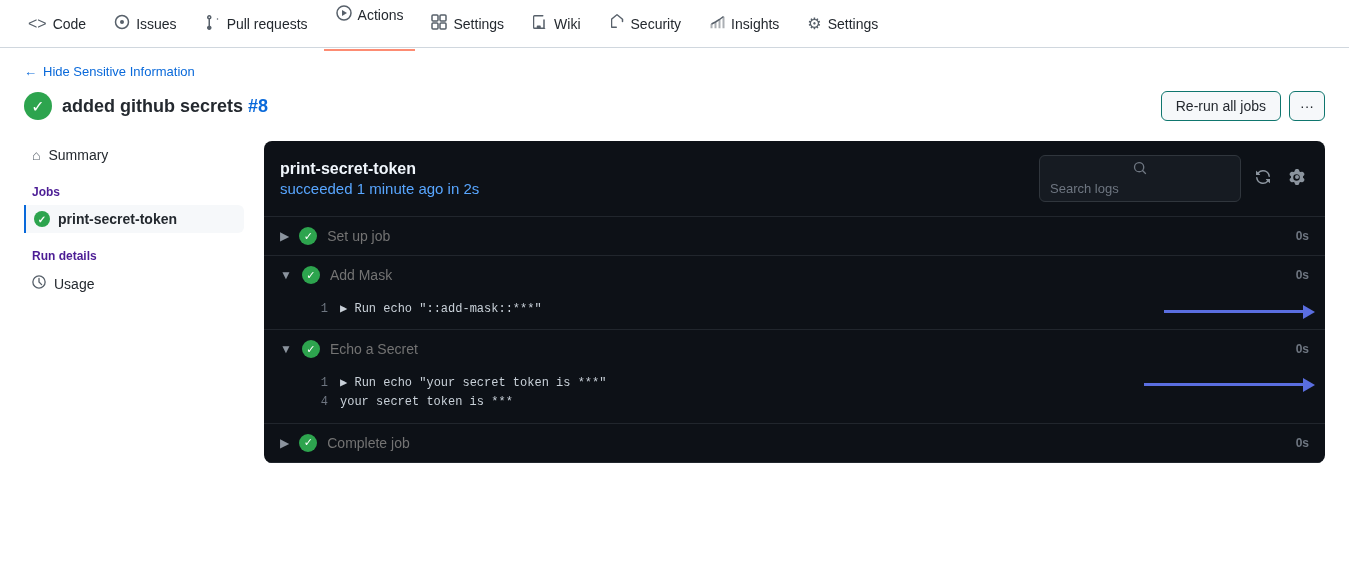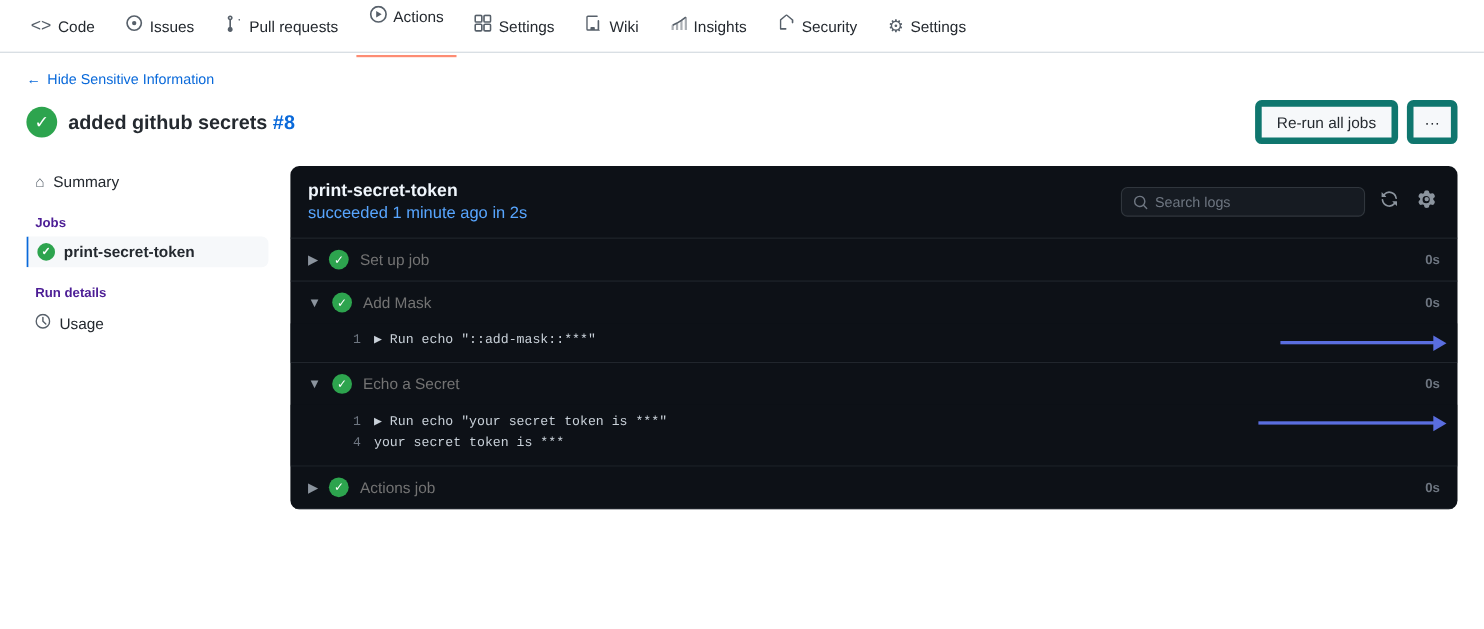--- a/index.html
+++ b/index.html
@@ -27,41 +27,41 @@
     
     .back-link { display: flex; align-items: center; gap: 6px; color: #0969da; cursor: pointer; font-size: 13px; margin-bottom: 12px; text-decoration: none; }
 
     
     .title-row { display: flex; align-items: center; justify-content: space-between; margin-bottom: 20px; }
     .title-left { display: flex; align-items: center; gap: 10px; }
     .title-text { font-size: 18px; font-weight: 600; color: #24292f; }
     .pr-number { color: #0969da; font-weight: 600; }
     .success-icon { width: 28px; height: 28px; background: #2da44e; border-radius: 50%; display: flex; align-items: center; justify-content: center; color: white; font-size: 16px; }
     .title-actions { display: flex; align-items: center; gap: 8px; }
-    .btn { padding: 6px 14px; border: 6px solid #0f766e; border-radius: 6px; background: #f6f8fa; color: #24292f; font-size: 14px; cursor: pointer; }
+    .btn { padding: 6px 14px; border: 1px solid #0f766e; border-radius: 6px; background: #f6f8fa; color: #24292f; font-size: 14px; cursor: pointer; }
     .btn-dots { padding: 6px 10px; }
 
     
     .main-content { display: flex; gap: 20px; }
 
     
     .sidebar { width: 220px; flex-shrink: 0; }
     .sidebar-section-label { font-size: 12px; color: #4c1d95; font-weight: 600; margin-bottom: 6px; margin-top: 16px; padding-left: 8px; }
     .sidebar-item { display: flex; align-items: center; gap: 8px; padding: 6px 8px; border-radius: 6px; color: #24292f; cursor: pointer; font-size: 14px; }
     .sidebar-item.active { background: #f6f8fa; font-weight: 600; border-left: 2px solid #0969da; border-radius: 0 6px 6px 0; }
     .sidebar-item-icon { color: #57606a; font-size: 14px; }
     .sidebar-job-icon { width: 16px; height: 16px; background: #2da44e; border-radius: 50%; display: flex; align-items: center; justify-content: center; color: white; font-size: 10px; flex-shrink: 0; }
 
     
     .log-panel { flex: 1; background: #0d1117; border-radius: 8px; overflow: hidden; color: #c9d1d9; }
     .log-header { display: flex; align-items: center; justify-content: space-between; padding: 14px 16px; border-bottom: 1px solid #21262d; }
     .log-title { font-size: 16px; font-weight: 600; color: #f0f6fc; }
     .log-subtitle { font-size: 15px; color: #58a6ff; margin-top: 2px; }
     .log-header-right { display: flex; align-items: center; gap: 10px; }
-    .search-box { display: flex; align-items: center; gap: 6px; background: #161b22; border: 1px solid #30363d; border-radius: 6px; padding: 5px 10px; }
+    .search-box { display: flex; align-items: center; gap: 6px; background: #161b22; border: 1px solid #30363d; border-radius: 6px; padding: 5px 10px; flex-direction: column; }
     .search-box input { background: none; border: none; outline: none; color: #c9d1d9; font-size: 13px; width: 180px; }
     .search-box input::placeholder { color: #6e7681; }
     .icon-btn { background: none; border: none; color: #8b949e; cursor: pointer; font-size: 16px; padding: 4px; border-radius: 4px; }
 
     
     .log-step { border-bottom: 1px solid #21262d; }
     .step-header { display: flex; align-items: center; gap: 10px; padding: 10px 16px; cursor: pointer; }
     .step-chevron { color: #8b949e; font-size: 12px; }
     .step-check { width: 18px; height: 18px; background: #2da44e; border-radius: 50%; display: flex; align-items: center; justify-content: center; color: white; font-size: 11px; flex-shrink: 0; }
     .step-name { flex: 1; font-size: 14px; color: #737373; }
@@ -124,33 +124,33 @@
     <span class="nav-icon">
       <svg width="16" height="16" viewBox="0 0 16 16" fill="currentColor">
           <path d="M1 2.5A1.5 1.5 0 0 1 2.5 1h8.25a.75.75 0 0 1 0 1.5H2.5a.25.25 0 0 0-.25.25v10.5c0 .138.112.25.25.25h2.25v-1.25a.75.75 0 0 1 .75-.75h2.5a.75.75 0 0 1 .75.75v1.25h2.25a.25.25 0 0 0 .25-.25V6a.75.75 0 0 1 1.5 0v8.25A1.5 1.5 0 0 1 13.5 15h-11A1.5 1.5 0 0 1 1 13.5Z"></path>
         </svg>
     </span>
     <span>Wiki</span>
   </a>
   <a class="nav-item">
     <span class="nav-icon">
       <svg width="16" height="16" viewBox="0 0 16 16" fill="currentColor">
+          <path d="M8 0a.75.75 0 0 1 .497.191l5.5 4.5A.75.75 0 0 1 14.25 5v2.5a.75.75 0 0 1-1.5 0V5.434L8 1.408 3.25 5.434V12.5h4a.75.75 0 0 1 0 1.5h-4.5A.75.75 0 0 1 2 13.25V5a.75.75 0 0 1 .253-.559L7.503.19A.75.75 0 0 1 8 0Z"></path>
+        </svg>
+    </span>
+    <span>Security</span>
+  </a>
+  <a class="nav-item">
+    <span class="nav-icon">
+      <svg width="16" height="16" viewBox="0 0 16 16" fill="currentColor">
           <path d="M1.5 14.25V10h2v4.25Zm4-6V14.25h2V8.25Zm4-3V14.25h2V5.25Zm4-2.5V14.25h2V2.75Z" opacity="0.5"></path>
           <polyline points="2.5,10 6.5,8 10.5,5.5 14.5,2.5" fill="none" stroke="currentColor" stroke-width="1.5"></polyline>
         </svg>
     </span>
     <span>Insights</span>
-  </a>
-  <a class="nav-item">
-    <span class="nav-icon">
-      <svg width="16" height="16" viewBox="0 0 16 16" fill="currentColor">
-          <path d="M8 0a.75.75 0 0 1 .497.191l5.5 4.5A.75.75 0 0 1 14.25 5v2.5a.75.75 0 0 1-1.5 0V5.434L8 1.408 3.25 5.434V12.5h4a.75.75 0 0 1 0 1.5h-4.5A.75.75 0 0 1 2 13.25V5a.75.75 0 0 1 .253-.559L7.503.19A.75.75 0 0 1 8 0Z"></path>
-        </svg>
-    </span>
-    <span>Security</span>
   </a>
   <a class="nav-item">
     <span class="nav-icon">⚙</span>
     <span>Settings</span>
   </a>
 </nav>
 
 <div class="page-container">
 
   <a class="back-link">
@@ -280,20 +280,20 @@
             <div style="width: 160px; height: 2.5px; background: #5a6ee0;"></div>
             <div style="width: 0; height: 0; border-top: 7px solid transparent; border-bottom: 7px solid transparent; border-right: 12px solid #5a6ee0; margin-left: -1px; transform: rotate(180deg);"></div>
           </div>
         </div>
       </div>
 
       <div class="log-step">
         <div class="step-header">
           <span class="step-chevron">▶</span>
           <div class="step-check">✓</div>
-          <span class="step-name">Actions job</span>
+          <span class="step-name">Complete job</span>
           <span class="step-time">0s</span>
         </div>
       </div>
 
     </div>
   </div>
 </div>
 
 </body></html>

